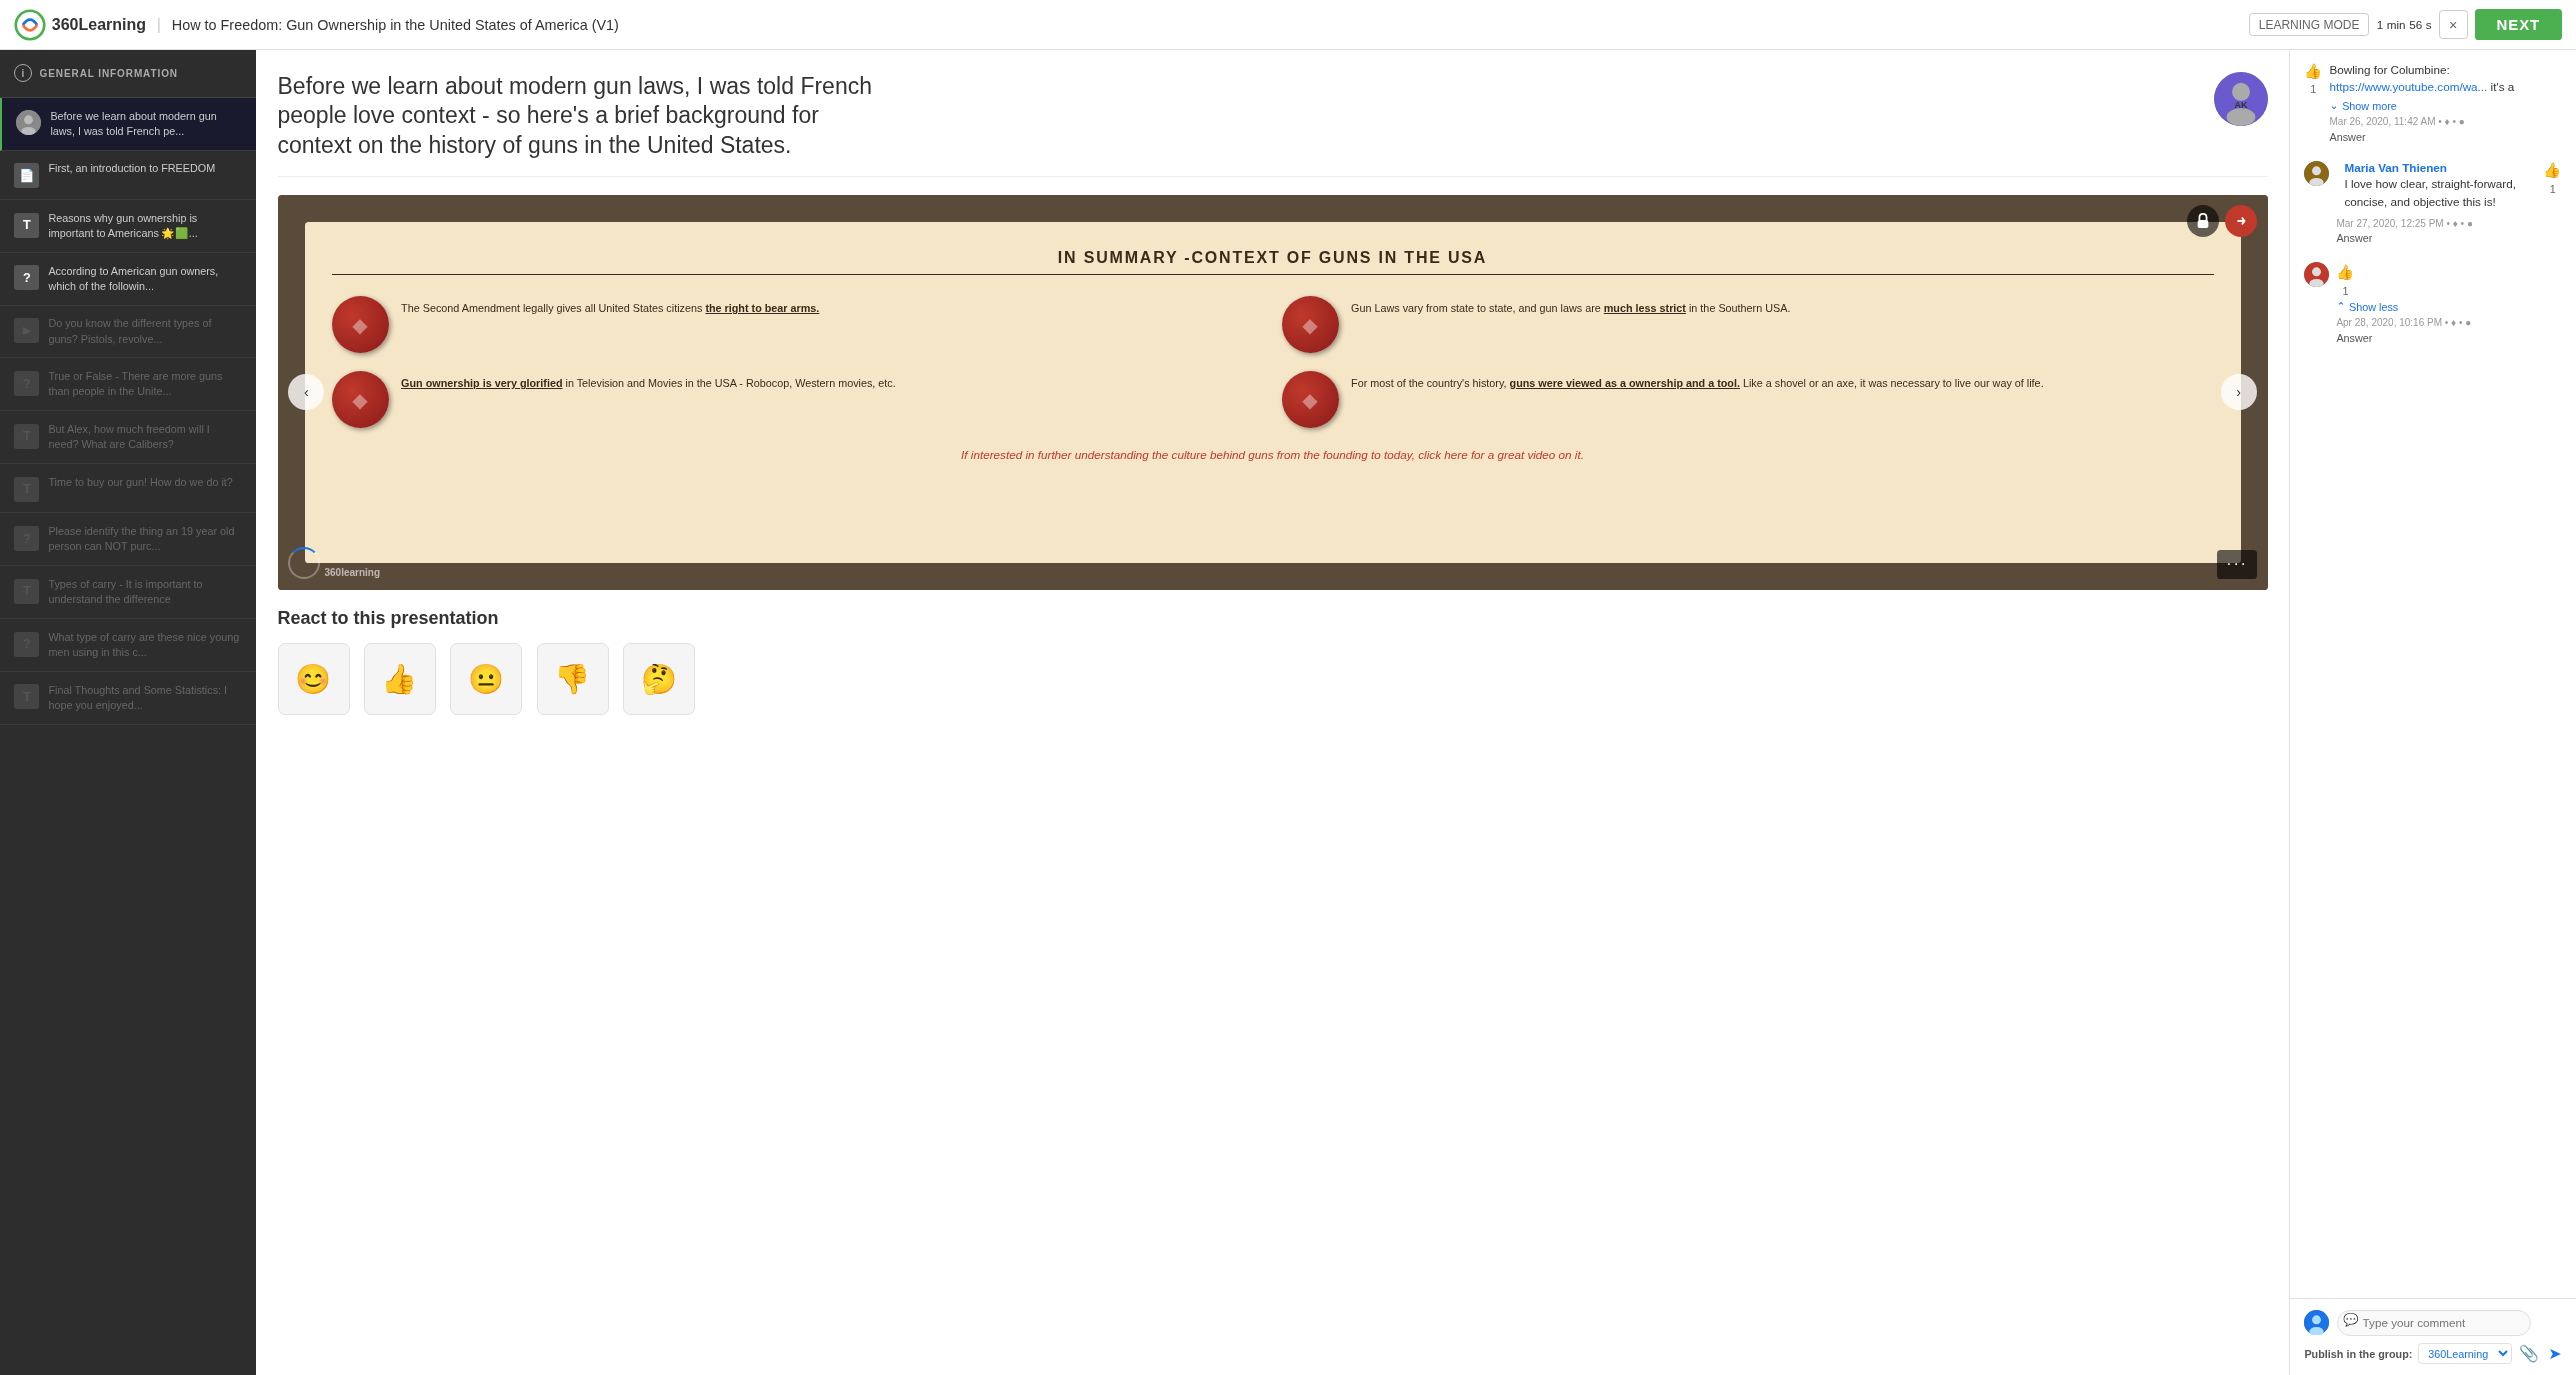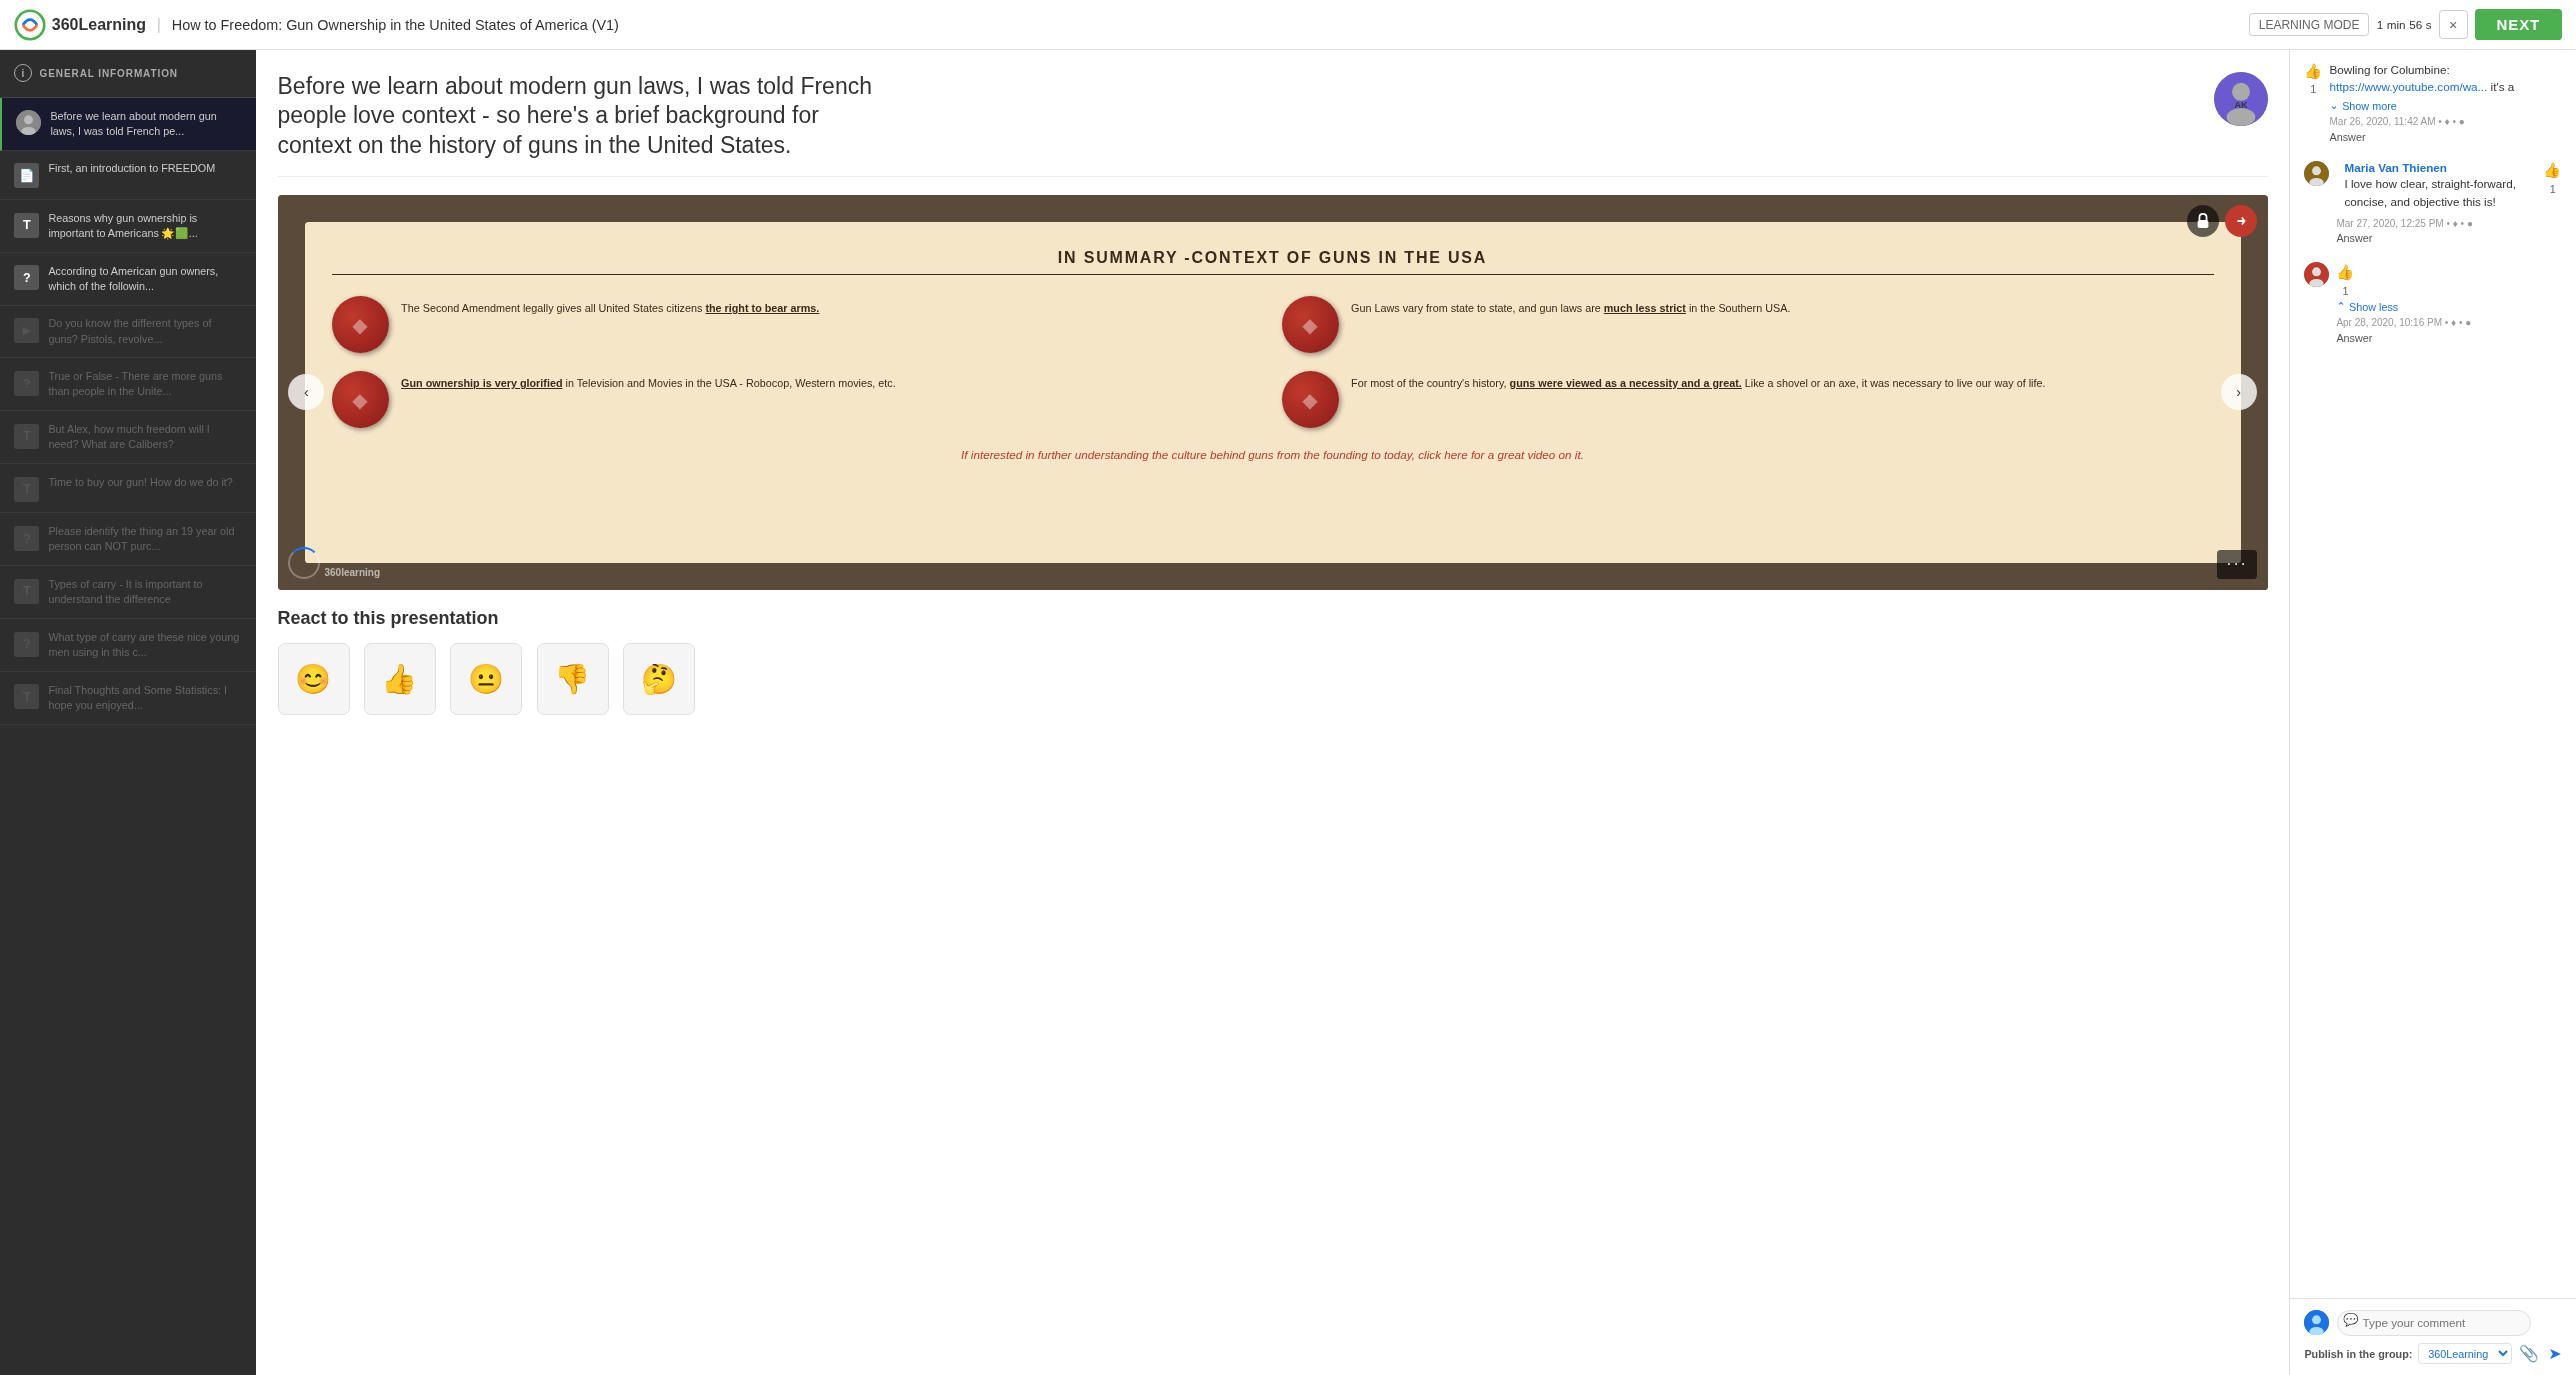--- a/index.html
+++ b/index.html
@@ -363,21 +363,21 @@
             <div class="slide-cell">
               <div class="wax-seal"></div>
               <div class="slide-cell-text">
                 <u>Gun ownership is very glorified</u> in Television and Movies in the USA - Robocop, Western movies, etc.
               </div>
             </div>
 
             <div class="slide-cell">
               <div class="wax-seal"></div>
               <div class="slide-cell-text">
-                For most of the country's history, <u>guns were viewed as a necessity and a great.</u> Like a shovel or an axe, it was necessary to live our way of life.
+                For most of the country's history, <u>guns were viewed as a ownership and a tool.</u> Like a shovel or an axe, it was necessary to live our way of life.
               </div>
             </div>
           </div>
           <div class="slide-italic">If interested in further understanding the culture behind guns from the founding to today, click here for a great video on it.</div>
         </div>
       </div>
 
       <div class="loading-overlay">
         <div class="loading-ring"></div>
       </div>

